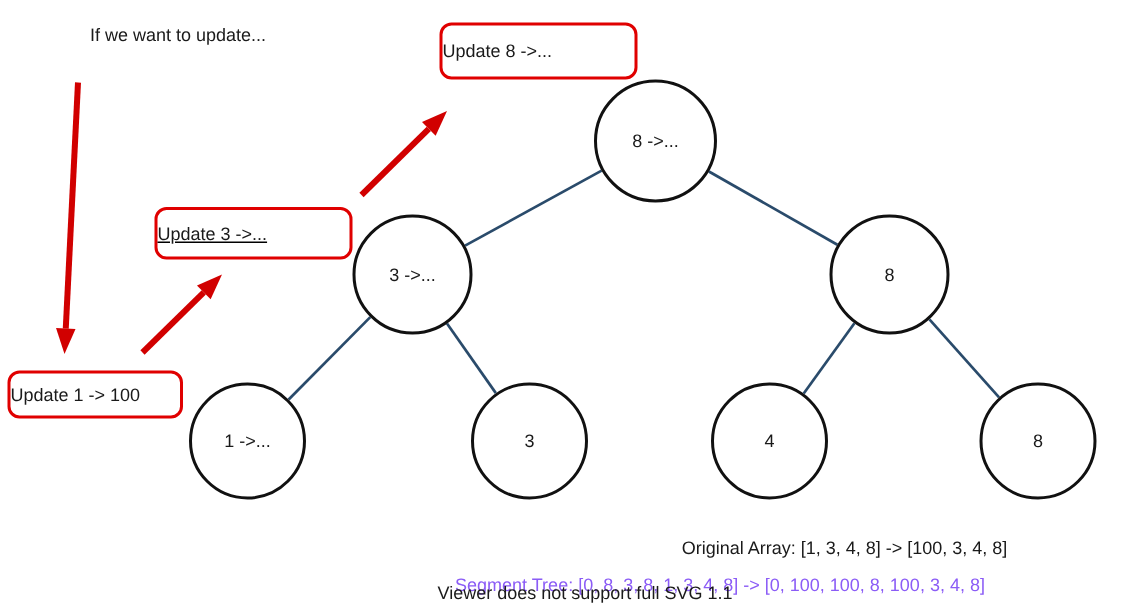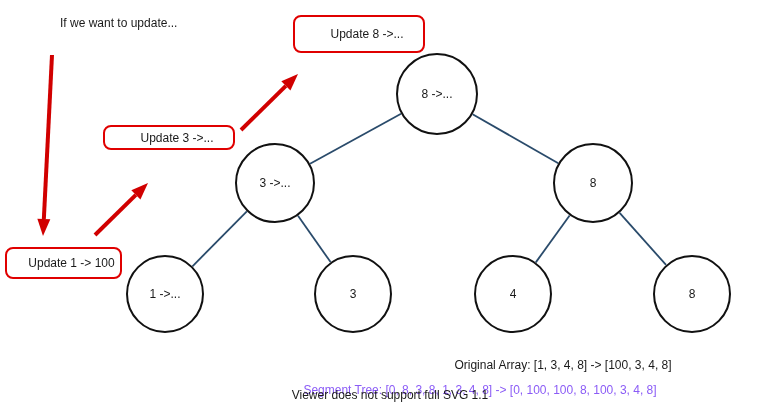--- a/index.html
+++ b/index.html
@@ -46,23 +46,22 @@
   }
 
   .callout {
     position: absolute;
     border: 2.5px solid #e00000;
     border-radius: 8px;
     background: #ffffff;
     box-sizing: border-box;
     display: flex;
     align-items: center;
-    justify-content: center;
+    justify-content: flex-start;
     z-index: 5;
-    padding-left: 16px;
   }
   .callout-label {
     font-size: 12px;
     color: #1a1a1a;
     white-space: nowrap;
   }
 
   .free-text {
     position: absolute;
     font-size: 12px;
@@ -110,21 +109,21 @@
       </div>
       <div class="node" style="left: 653px; top: 255px; width: 78px; height: 78px; border-color: rgb(17, 17, 17);">
         <span class="node-label" style="color: rgb(26, 26, 26);">8</span>
       </div>
     </div>
 
   <div id="callouts-layer">
       <div class="callout" style="left: 293px; top: 15px; width: 132px; height: 38px; border-color: rgb(224, 0, 0);">
         <span class="callout-label" style="color: rgb(26, 26, 26);">Update 8 -&gt;...</span>
       </div>
-      <div class="callout" style="left: 103px; top: 125px; width: 132px; height: 25px; border-color: rgb(224, 0, 0);">
+      <div class="callout" style="left: 103px; top: 138px; width: 132px; height: 35px; border-color: rgb(224, 0, 0); text-decoration: underline;">
         <span class="callout-label" style="color: rgb(26, 26, 26);">Update 3 -&gt;...</span>
       </div>
       <div class="callout" style="left: 5px; top: 247px; width: 117px; height: 32px; border-color: rgb(224, 0, 0);">
         <span class="callout-label" style="color: rgb(26, 26, 26);">Update 1 -&gt; 100</span>
       </div>
     </div>
 
   <svg id="arrows-layer" viewBox="0 0 758 408">
       <g>
         <line x1="52" y1="55" x2="43.84426081455972" y2="219.02097695163238" stroke="#d10000" stroke-width="4" stroke-linecap="butt"></line>

